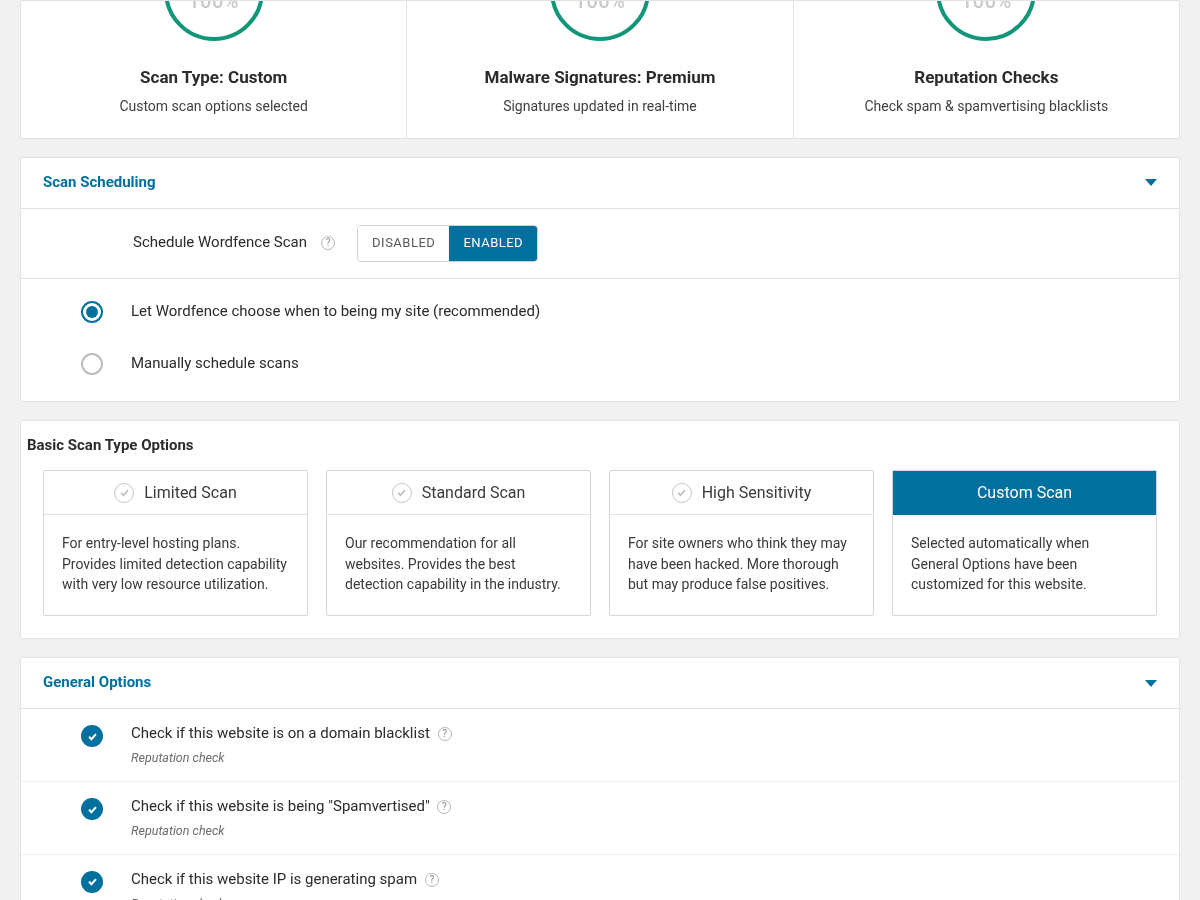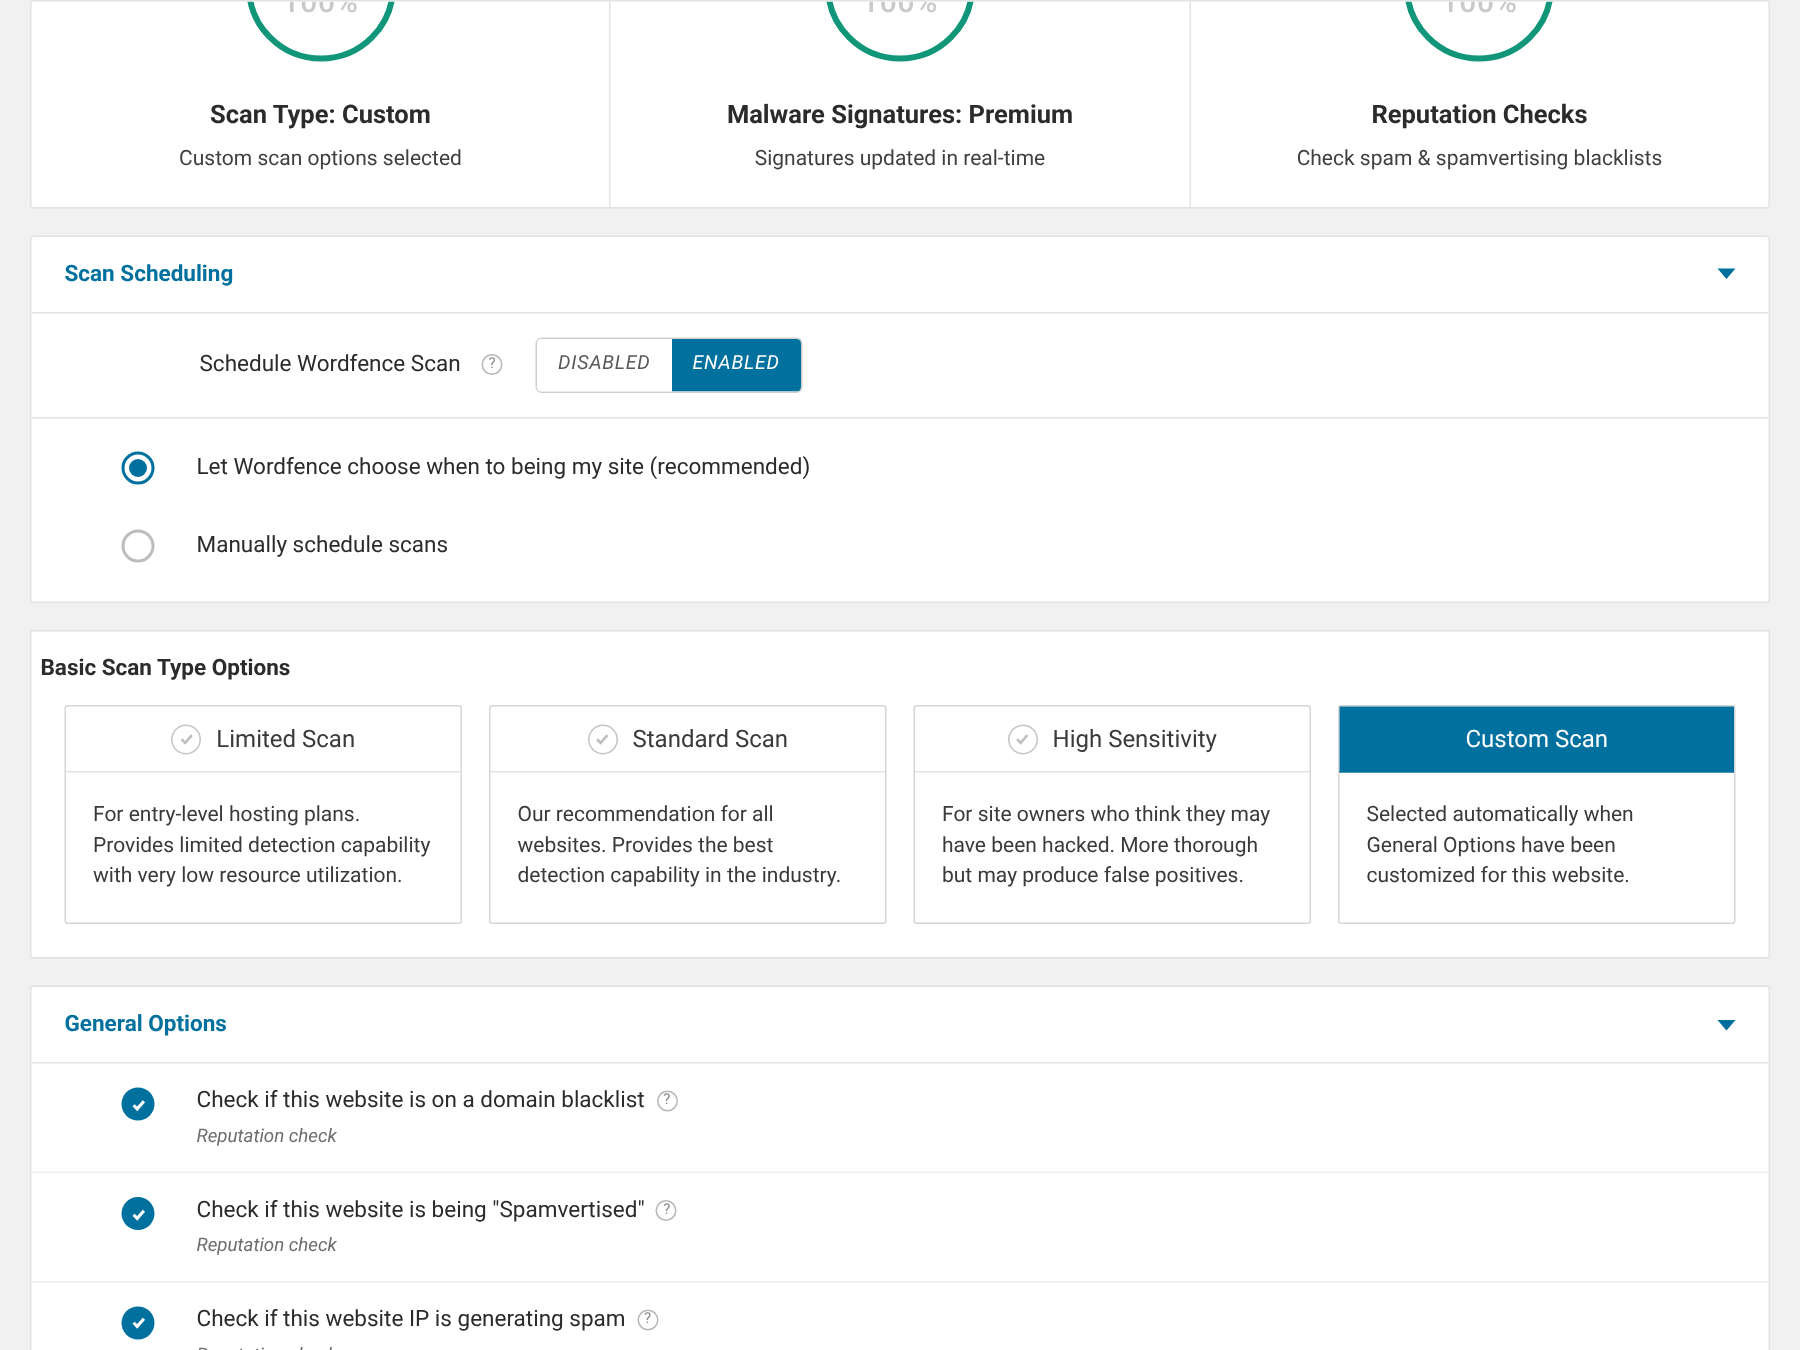--- a/index.html
+++ b/index.html
@@ -124,21 +124,20 @@
     line-height: 1;
     vertical-align: middle;
     margin-left: 4px;
   }
   .toggle {
     display: inline-flex;
     border: 1px solid #cfcfcf;
     border-radius: 4px;
     overflow: hidden;
     margin-left: 12px;
-    font-style: italic;
   }
   .toggle-opt {
     padding: 8px 14px;
     font-size: 13px;
     letter-spacing: 0.5px;
     background: #fff;
     color: #595959;
     cursor: pointer;
   }
   .toggle-opt.active {

